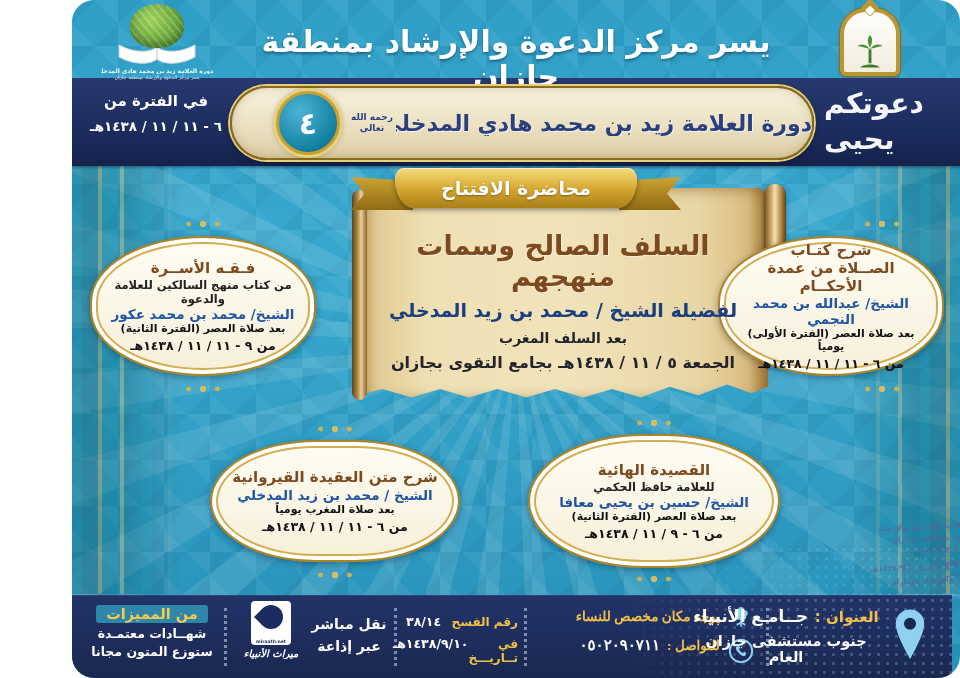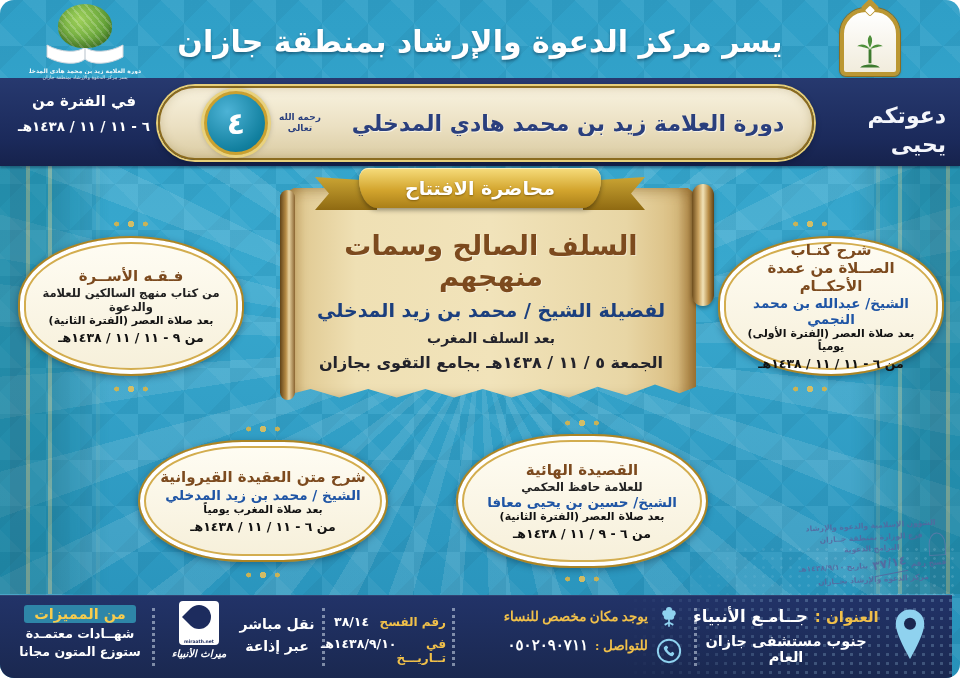--- a/index.html
+++ b/index.html
@@ -1,17 +1,17 @@
 <!DOCTYPE html>
 <html lang="ar" dir="rtl"><head>
 <meta charset="utf-8">
 <style>
   html,body{margin:0;padding:0;background:#fff;}
   .poster{
-    position:relative;width:960px;height:678px;overflow:hidden;border-radius:14px;
+    position:relative;width:888px;height:678px;overflow:hidden;border-radius:22px;
     font-family:"DejaVu Sans",sans-serif;direction:rtl;
     background:linear-gradient(180deg,#2f9fc7 0%,#38a8ce 40%,#2d99c1 78%,#2791b9 100%);
   }
   .bg-pattern{position:absolute;inset:0;z-index:1;
     background-image:
       linear-gradient(45deg,rgba(255,255,255,.05) 25%,transparent 25%,transparent 75%,rgba(255,255,255,.05) 75%),
       linear-gradient(-45deg,rgba(0,40,60,.05) 25%,transparent 25%,transparent 75%,rgba(0,40,60,.05) 75%);
     background-size:46px 46px;}
   .rays{position:absolute;left:0;right:0;top:160px;bottom:82px;z-index:1;
     background:repeating-conic-gradient(from -80deg at 50% 42%,rgba(255,255,255,.10) 0deg 5deg,rgba(255,255,255,0) 5deg 11deg);}
@@ -42,21 +42,21 @@
   .arch::after{content:"";position:absolute;top:-5px;left:50%;transform:translateX(-50%) rotate(45deg);
     width:7px;height:7px;background:#fff;border-radius:1px;}
 
   
   .navy-band{position:absolute;left:0;right:0;top:78px;height:88px;z-index:2;
     background:linear-gradient(180deg,#27396f,#1b2a5b 70%,#16224c);box-shadow:0 2px 2px rgba(0,10,30,.3);}
   .period{position:absolute;left:10px;top:92px;width:148px;z-index:3;color:#fff;text-align:center;}
   .period-label{font-size:15px;font-weight:bold;}
   .period-dates{font-size:13.5px;font-weight:bold;margin-top:8px;letter-spacing:.5px;}
   .invite{position:absolute;right:14px;top:86px;width:122px;z-index:3;color:#f4f6fb;
-    font-size:22px;font-weight:bold;line-height:1.3;text-align:right;margin-top:16px;}
+    font-size:28px;font-weight:bold;line-height:1.3;text-align:left;}
   .course-pill{position:absolute;left:158px;right:146px;top:86px;height:70px;z-index:3;
     background:linear-gradient(180deg,#f8f2df,#ebe0c2 55%,#dccd a);
     background:linear-gradient(180deg,#f8f2df,#ebe0c2 55%,#dbcca3);
     border-radius:40px;border:2px solid #8a6b1f;
     box-shadow:0 0 0 2px #e6cf7a,0 3px 7px rgba(0,10,30,.45),inset 0 0 10px rgba(120,90,20,.25);
     display:flex;align-items:center;}
   .course-title{flex:1;text-align:center;color:#2a3f7d;font-weight:bold;font-size:22px;
     text-shadow:1px 1px 0 rgba(255,255,255,.6);white-space:nowrap;overflow:hidden;}
   .mercy{width:48px;font-size:9px;color:#2a3f7d;text-align:center;font-weight:bold;line-height:1.25;}
   .num-circle{width:58px;height:58px;margin-left:44px;margin-right:8px;flex:0 0 auto;border-radius:50%;
@@ -236,20 +236,21 @@
     <div class="s-sub"></div>
     <div class="s-sheikh">الشيخ/ عبدالله بن محمد النجمي</div>
     <div class="s-time">بعد صلاة العصر (الفترة الأولى) يومياً</div>
     <div class="s-dates">من ٦ - ١١ / ١١ / ١٤٣٨هـ</div>
   </div>
 
   <div class="session s-left">
     <div class="s-title">فـقـه الأســرة</div>
     <div class="s-title2"></div>
     <div class="s-sub">من كتاب منهج السالكين للعلامة والدعوة</div>
+    <div class="s-sheikh">الشيخ/ محمد بن محمد عكور</div>
     <div class="s-time">بعد صلاة العصر (الفترة الثانية)</div>
     <div class="s-dates">من ٩ - ١١ / ١١ / ١٤٣٨هـ</div>
   </div>
 
   <div class="session s-bl">
     <div class="s-title">شرح متن العقيدة القيروانية</div>
     <div class="s-title2"></div>
     <div class="s-sub"></div>
     <div class="s-sheikh">الشيخ / محمد بن زيد المدخلي</div>
     <div class="s-time">بعد صلاة المغرب يومياً</div>

